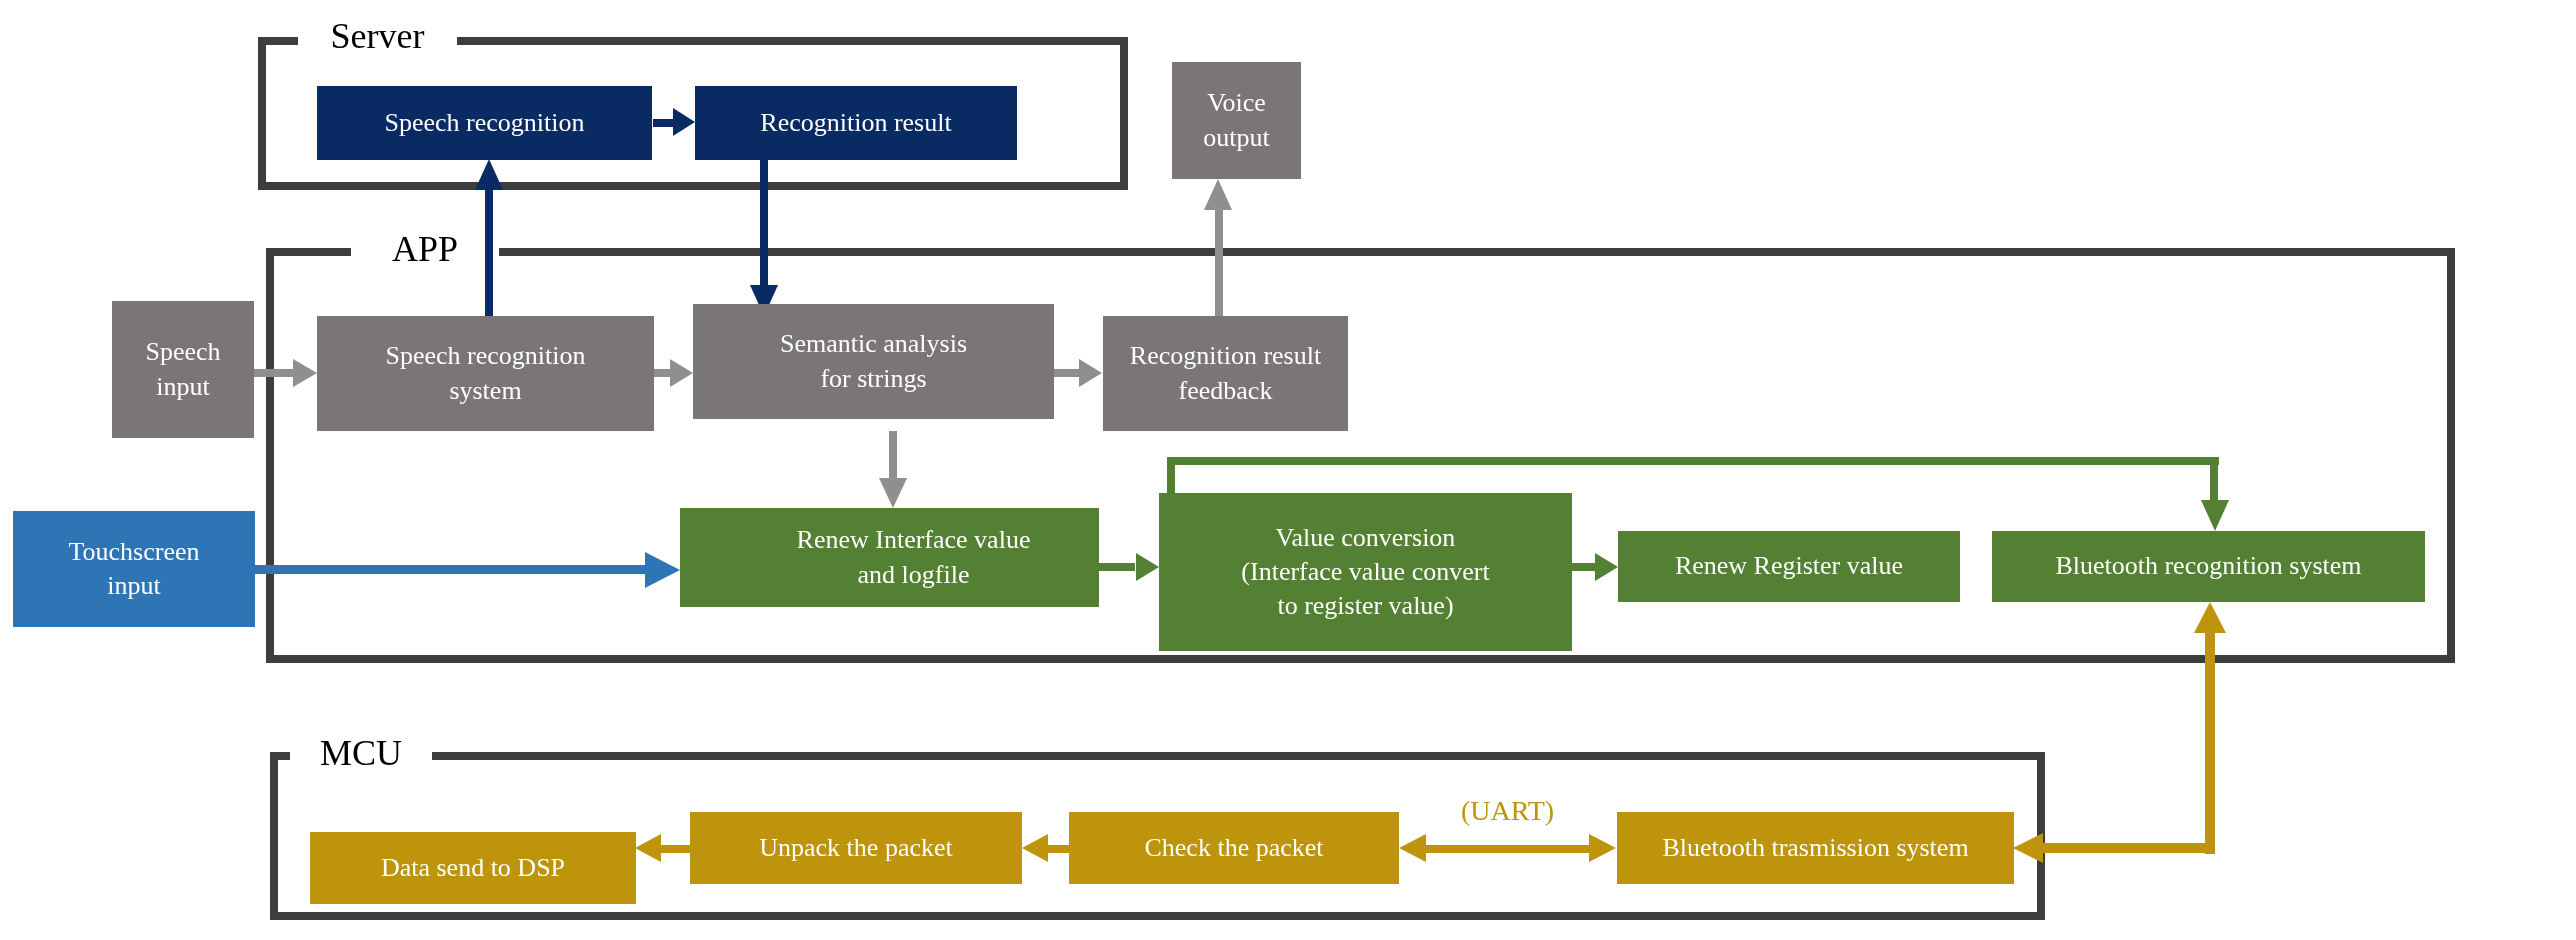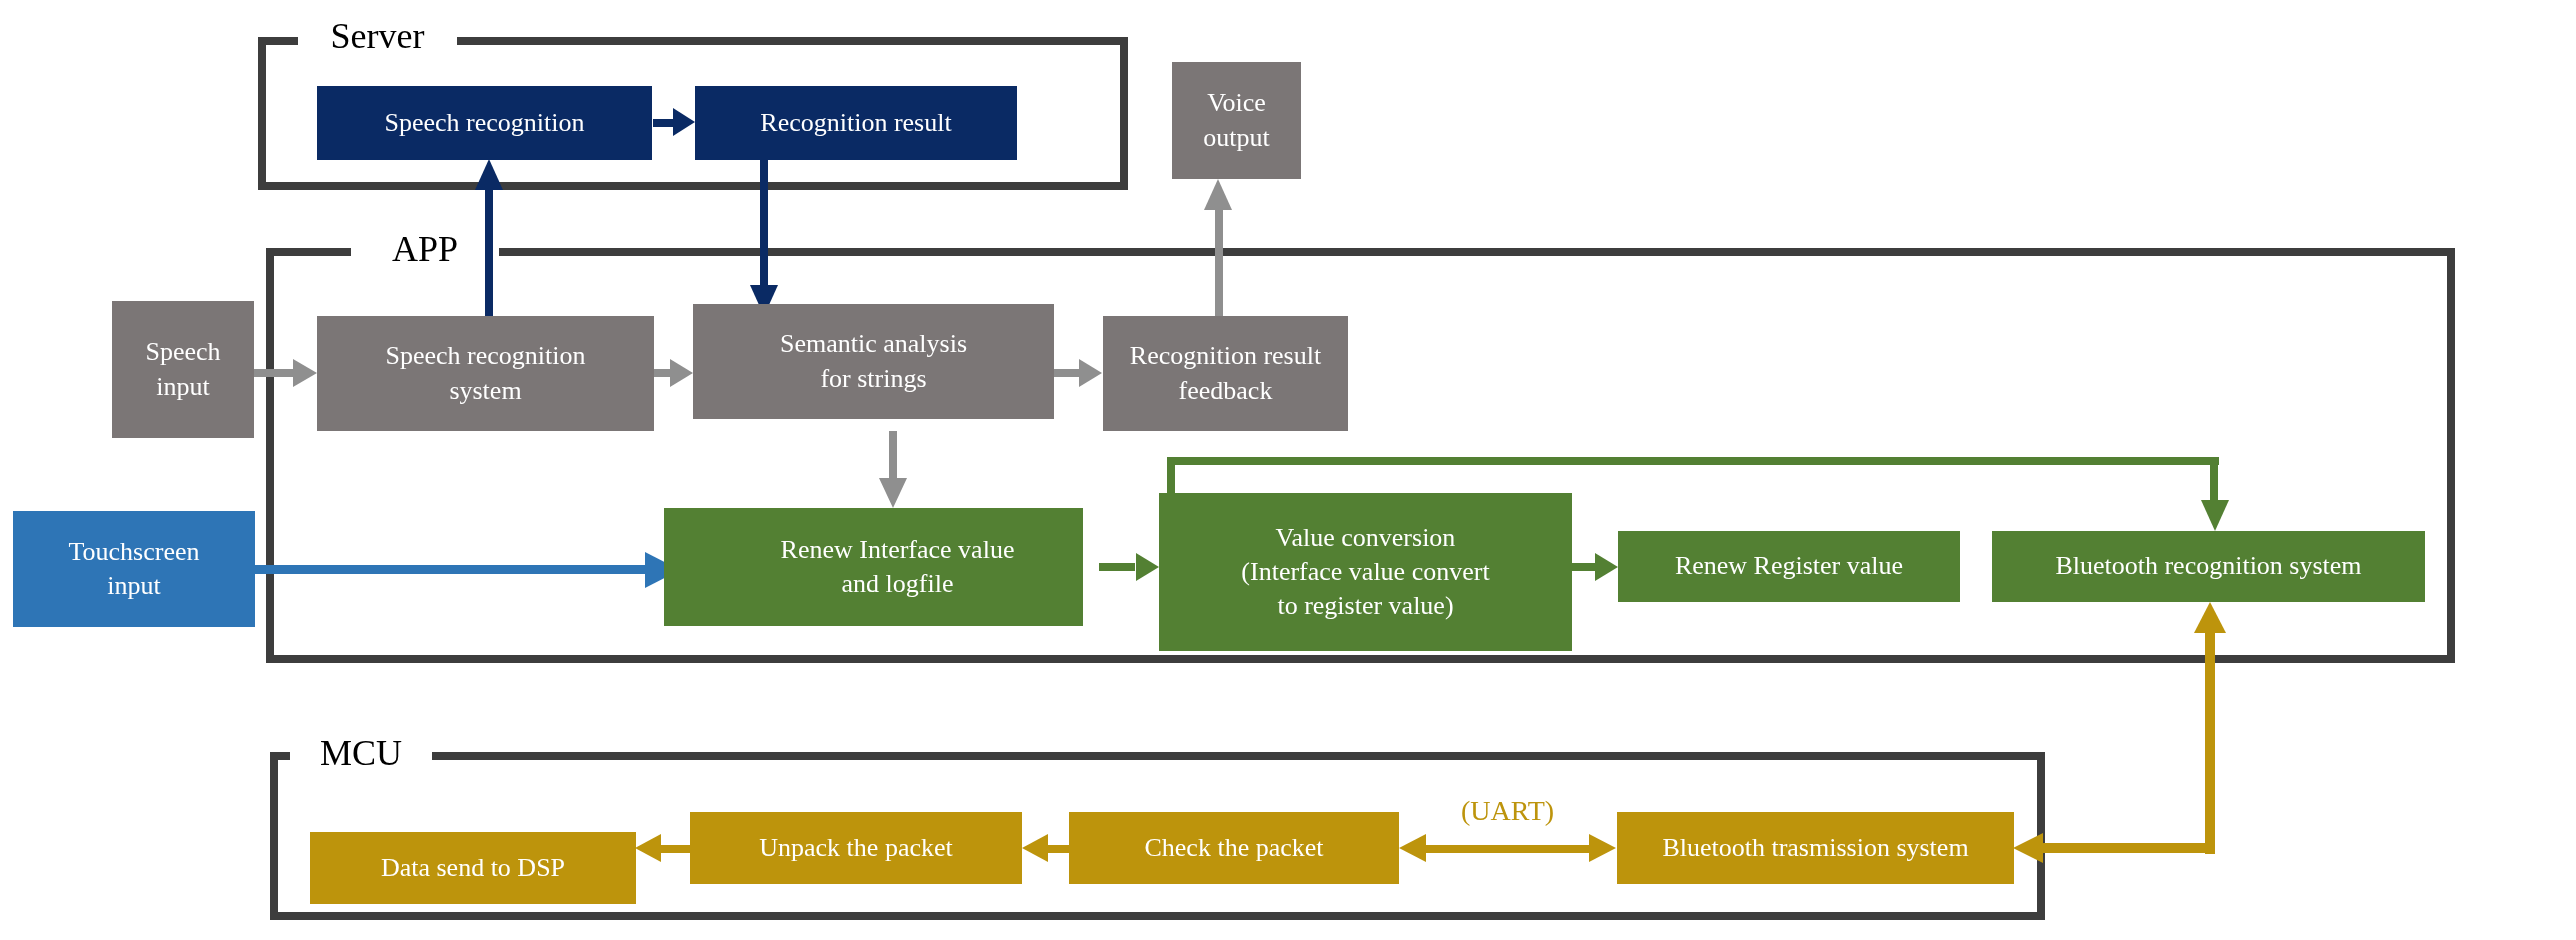--- a/index.html
+++ b/index.html
@@ -155,21 +155,21 @@
 for strings</span>
   </div>
   <div class="node f-gray" style="left:1103px;top:316px;width:245px;height:115px;">
     <span>Recognition result
 feedback</span>
   </div>
   <div class="node f-blue" style="left:13px;top:511px;width:242px;height:116px;">
     <span>Touchscreen
 input</span>
   </div>
-  <div class="node f-green" style="left:664px;top:508px;width:419px;height:118px;padding-left:48px;">
+  <div class="node f-green" style="left:680px;top:508px;width:419px;height:99px;padding-left:48px;">
     <span>Renew Interface value
 and logfile</span>
   </div>
   <div class="node f-green" style="left:1159px;top:493px;width:413px;height:158px;">
     <span>Value conversion
 (Interface value convert
 to register value)</span>
   </div>
   <div class="node f-green" style="left:1618px;top:531px;width:342px;height:71px;">
     <span>Renew Register value</span>

